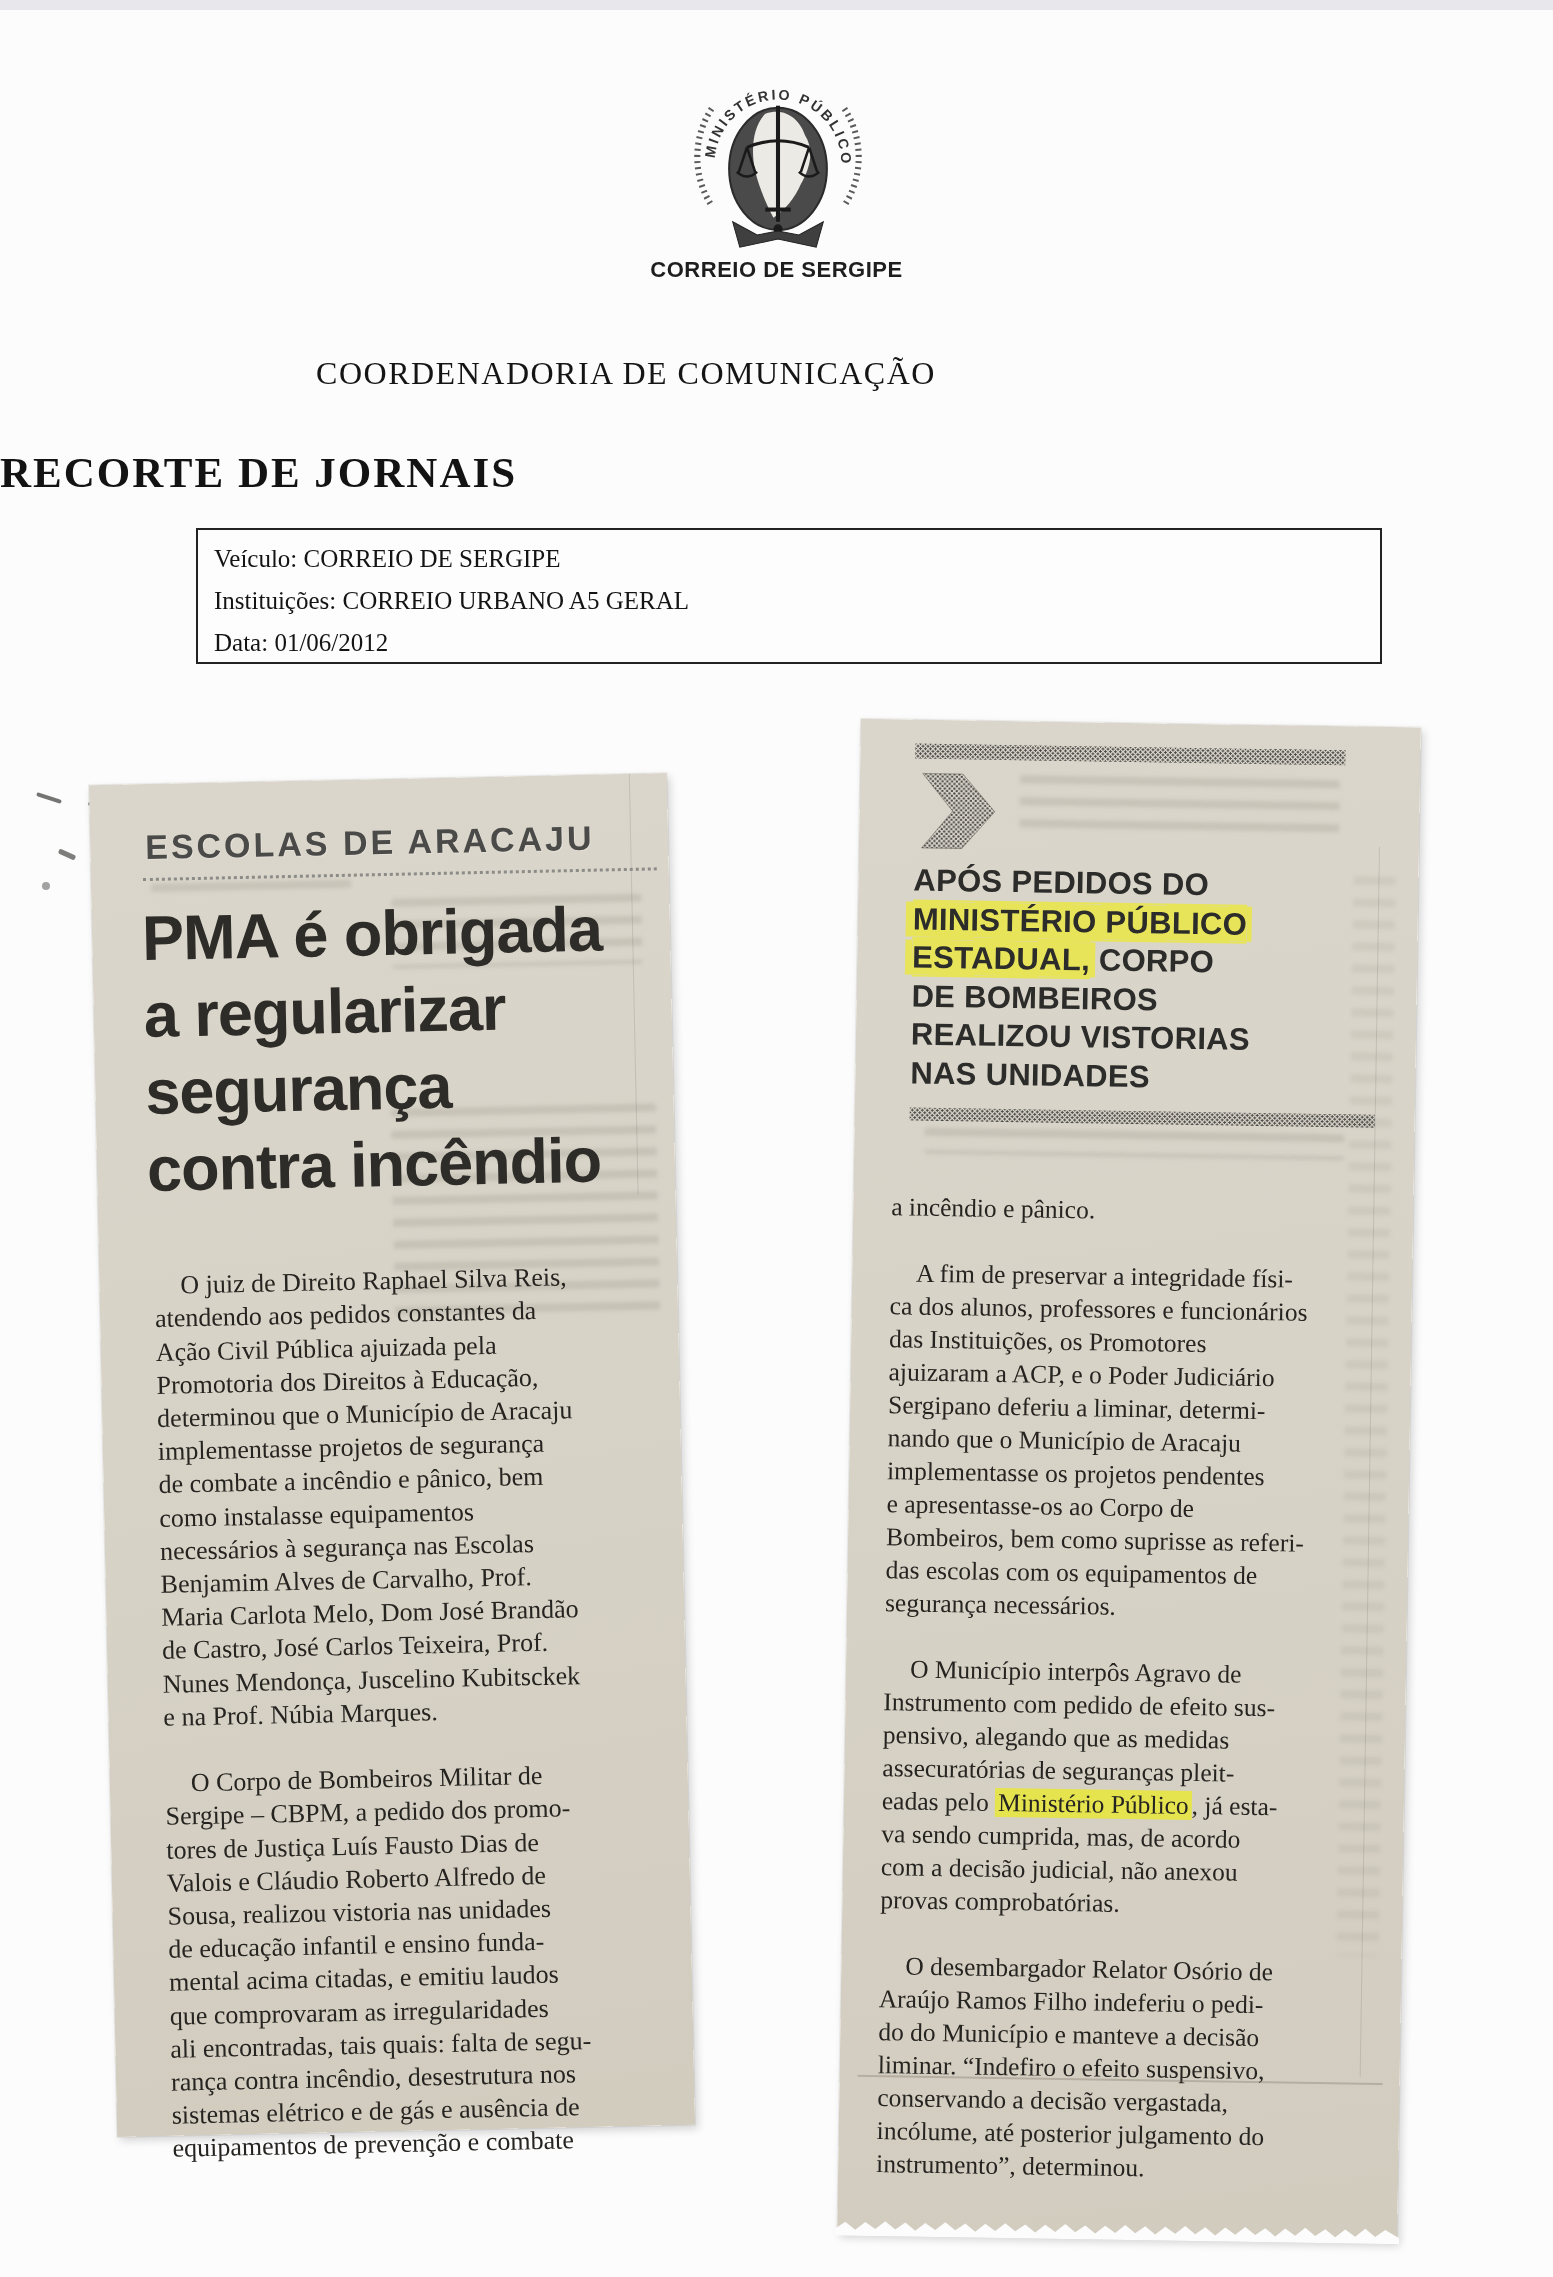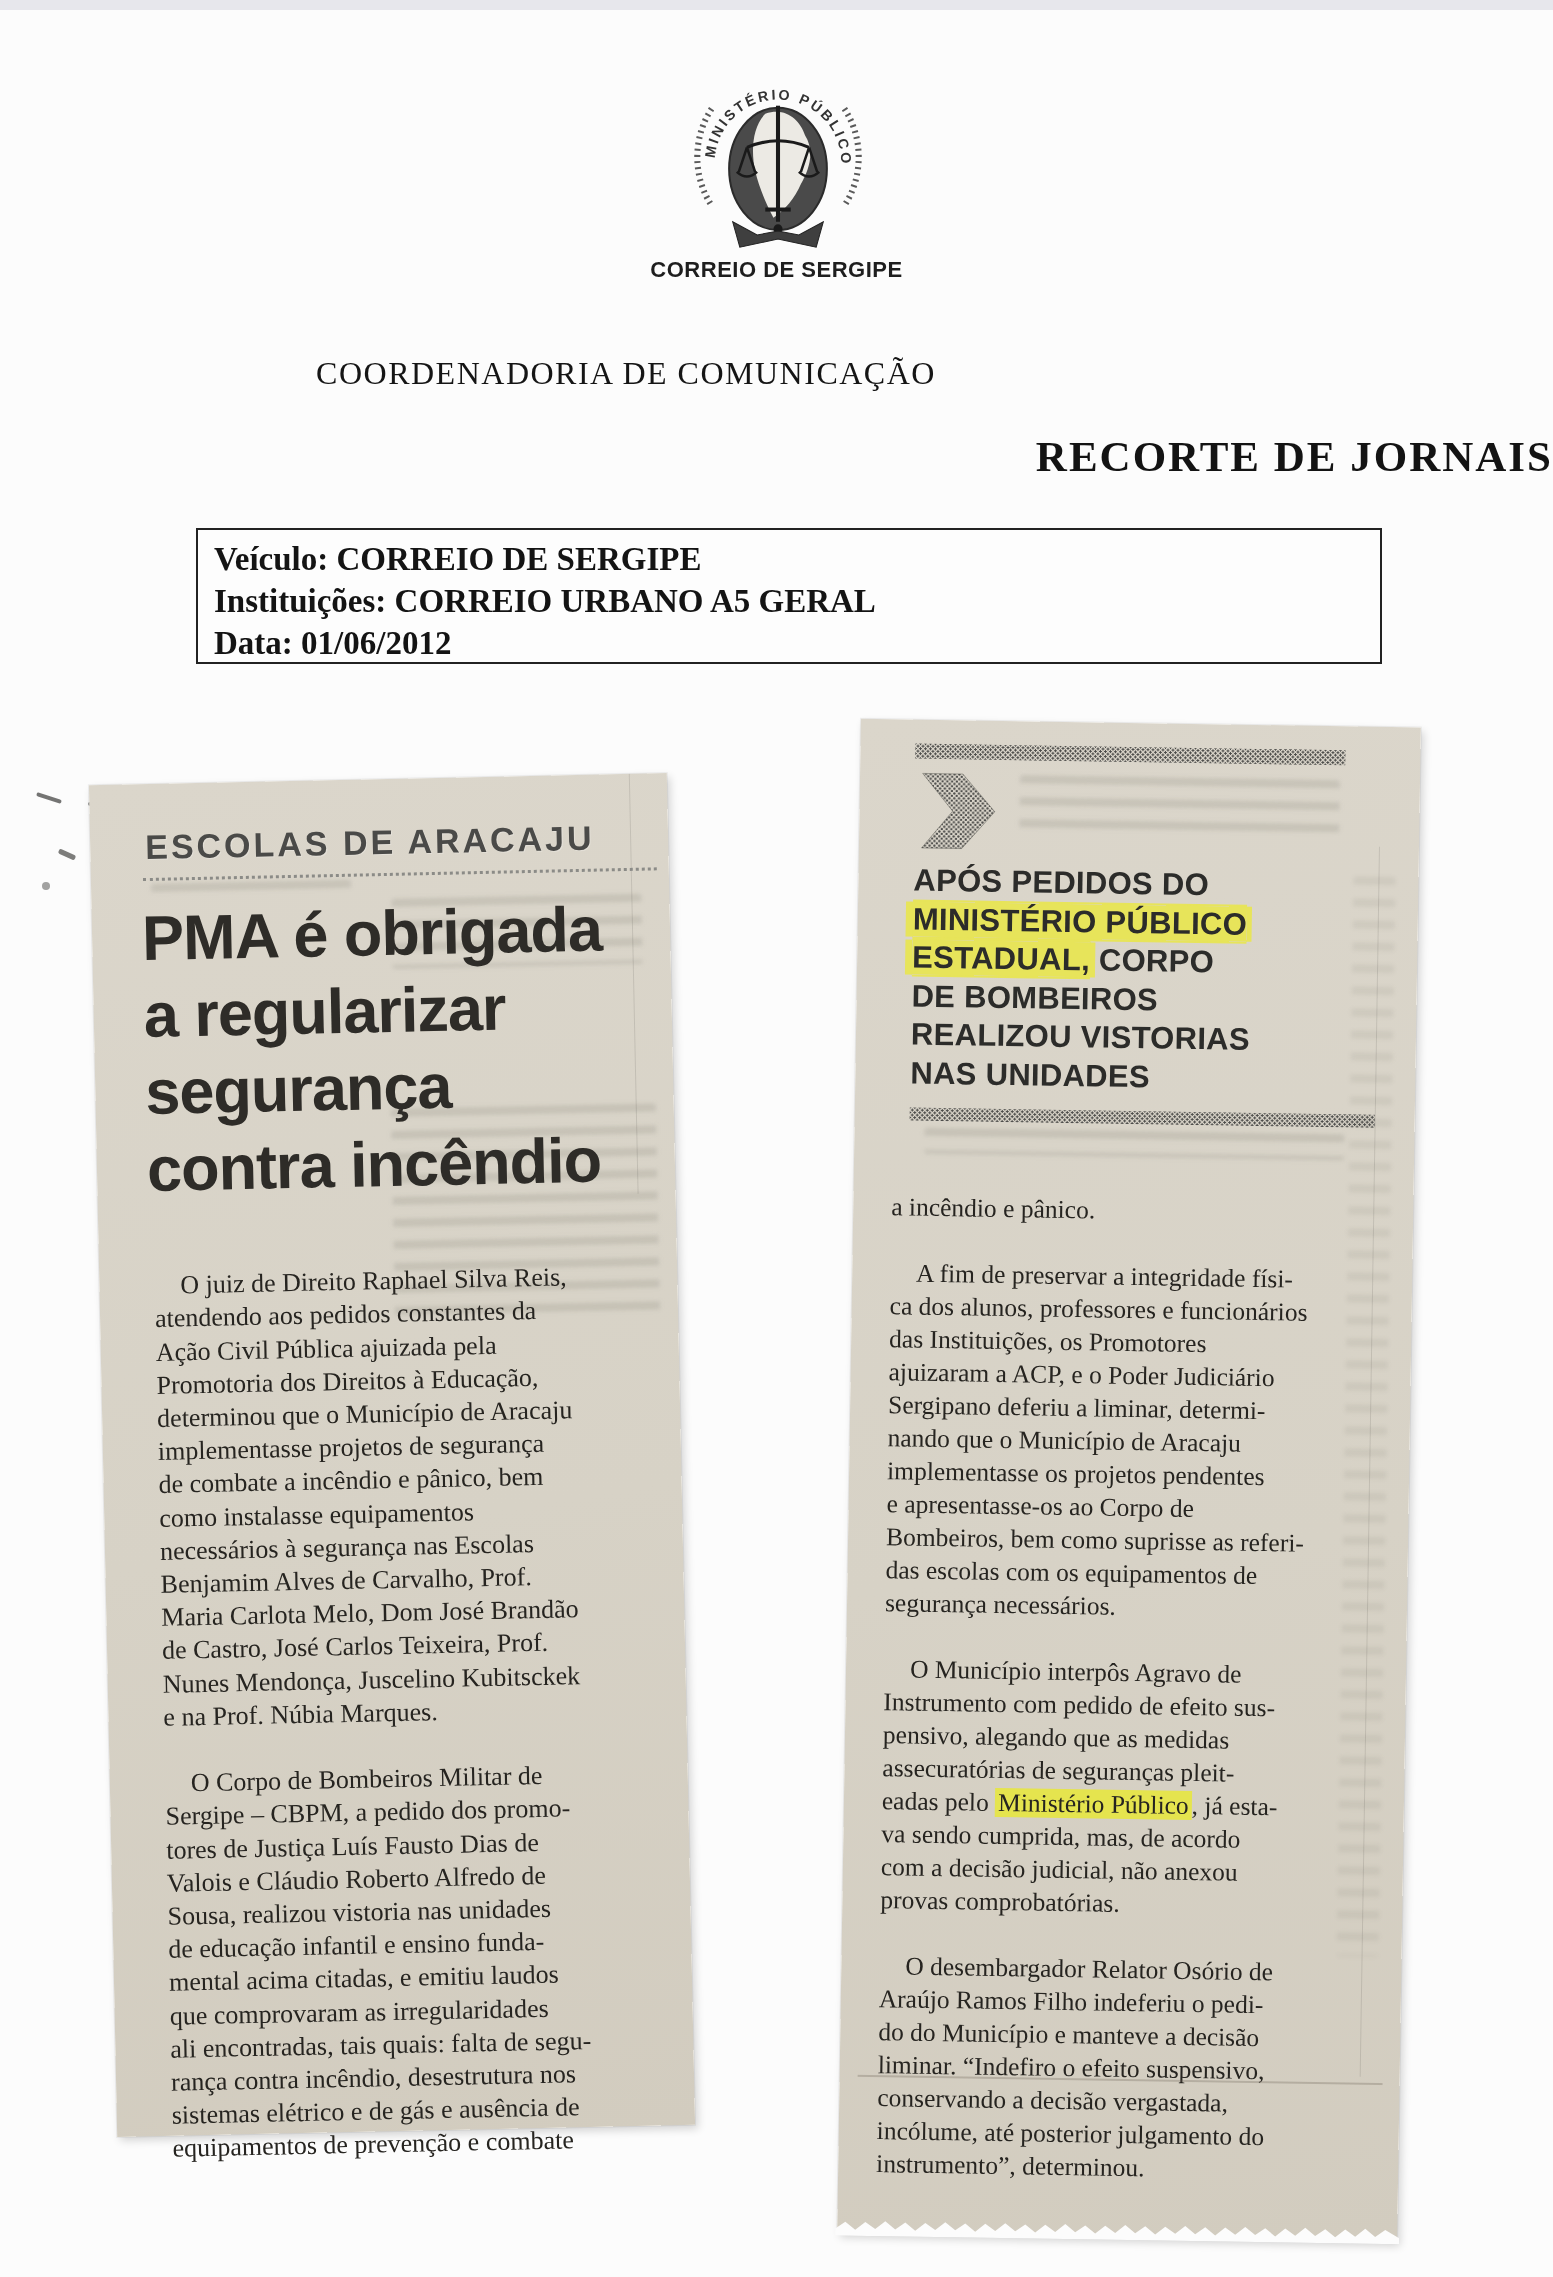--- a/index.html
+++ b/index.html
@@ -16,30 +16,30 @@
     position:absolute; top:256px; left:0; width:1553px; text-align:center;
     font-family:"Liberation Sans", sans-serif; font-weight:bold;
     font-size:22px; line-height:28px; color:#1e1e1e; letter-spacing:0.5px;
   }
   .dept-line {
     position:absolute; top:355px; left:0; width:1252px; text-align:center;
     font-family:"Liberation Serif", serif; font-weight:normal;
     font-size:32px; color:#151515; letter-spacing:1.5px;
   }
   .doc-title {
-    position:absolute; top:432px; left:0; width:1553px; text-align:right;
+    position:absolute; top:448px; left:0; width:1553px; text-align:left;
     font-family:"Liberation Serif", serif; font-weight:bold;
     font-size:43px; color:#131313; letter-spacing:2px;
   }
   .info-box {
     position:absolute; left:196px; top:528px; width:1186px; height:136px;
     border:2px solid #222; background:#fdfdfd; box-sizing:border-box;
     padding:8px 0 0 16px;
   }
-  .info-line { font-size:33px; line-height:42px; color:#141414;font-weight:bold; }
+  .info-line { font-size:25px; line-height:42px; color:#141414; }
 
   
   .clip {
     position:absolute;
     background:linear-gradient(172deg,#dbd6cb 0%, #d7d2c6 55%, #d2ccbf 100%);
     box-shadow:0 0 0 1px rgba(0,0,0,0.05), 3px 4px 9px rgba(0,0,0,0.16);
   }
   .clip-left  { left:103px; top:779px; width:578px; height:1352px; transform:rotate(-1.2deg); }
   .clip-right { left:849px; top:723px; width:560px; height:1515px; transform:rotate(0.9deg); }
 

